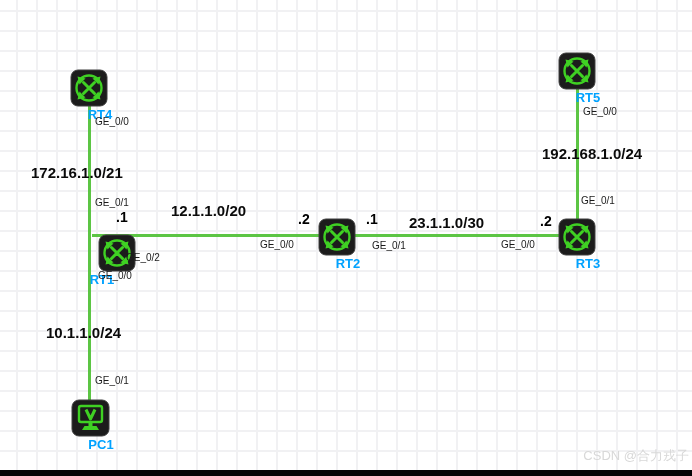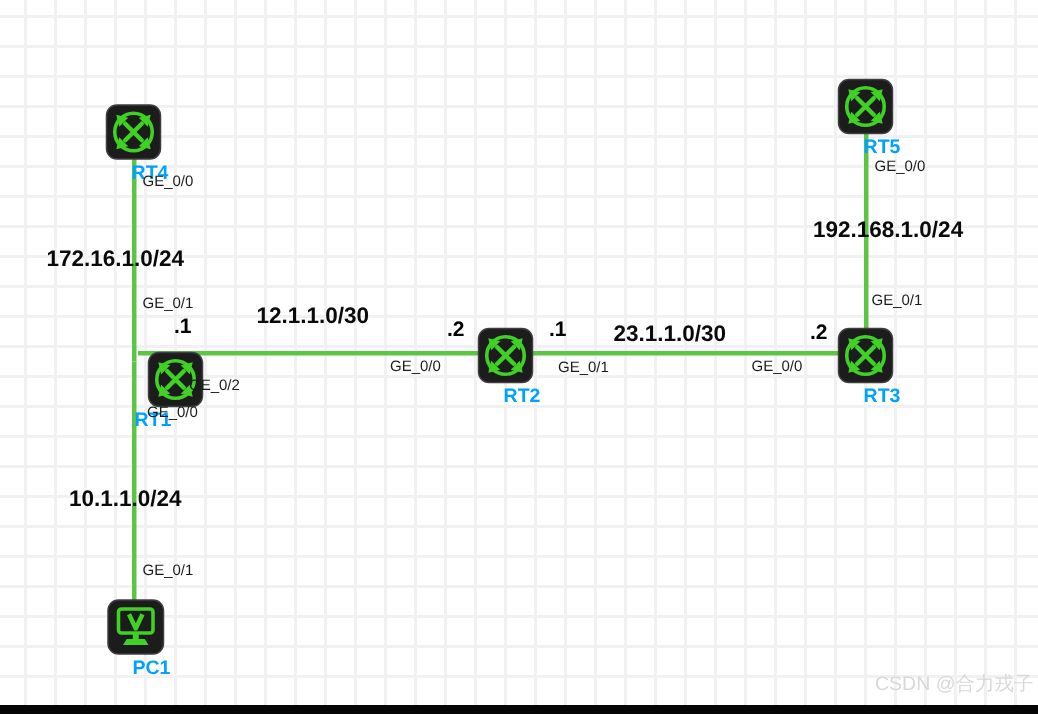--- a/index.html
+++ b/index.html
@@ -149,22 +149,22 @@
   <span class="if-label" style="left:95px;top:375px;">GE_0/1</span>
   <span class="ip-octet" style="left:298px;top:212px;">.2</span>
   <span class="if-label" style="left:260px;top:239px;">GE_0/0</span>
   <span class="ip-octet" style="left:366px;top:212px;">.1</span>
   <span class="if-label" style="left:372px;top:240px;">GE_0/1</span>
   <span class="ip-octet" style="left:540px;top:214px;">.2</span>
   <span class="if-label" style="left:501px;top:239px;">GE_0/0</span>
   <span class="if-label" style="left:581px;top:195px;">GE_0/1</span>
   <span class="if-label" style="left:583px;top:106px;">GE_0/0</span>
 
-  <span class="net-label" style="left:31px;top:165px;">172.16.1.0/24</span>
-  <span class="net-label" style="left:171px;top:203px;">12.1.1.0/30</span>
+  <span class="net-label" style="left:31px;top:165px;">172.16.1.0/21</span>
+  <span class="net-label" style="left:171px;top:203px;">12.1.1.0/20</span>
   <span class="net-label" style="left:409px;top:201px;margin-top:14px;">23.1.1.0/30</span>
   <span class="net-label" style="left:542px;top:146px;">192.168.1.0/24</span>
   <span class="net-label" style="left:46px;top:325px;">10.1.1.0/24</span>
 
 
   <span class="watermark" style="right:3px;top:449px;">CSDN @合力戎子</span>
 
   <div class="bottom-bar"></div>
 </div>
 

